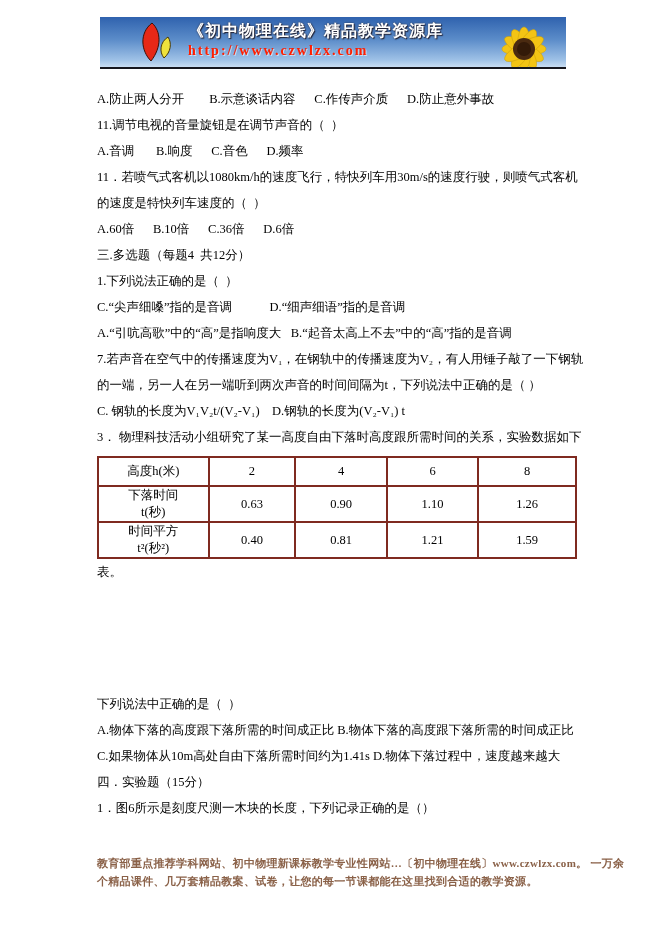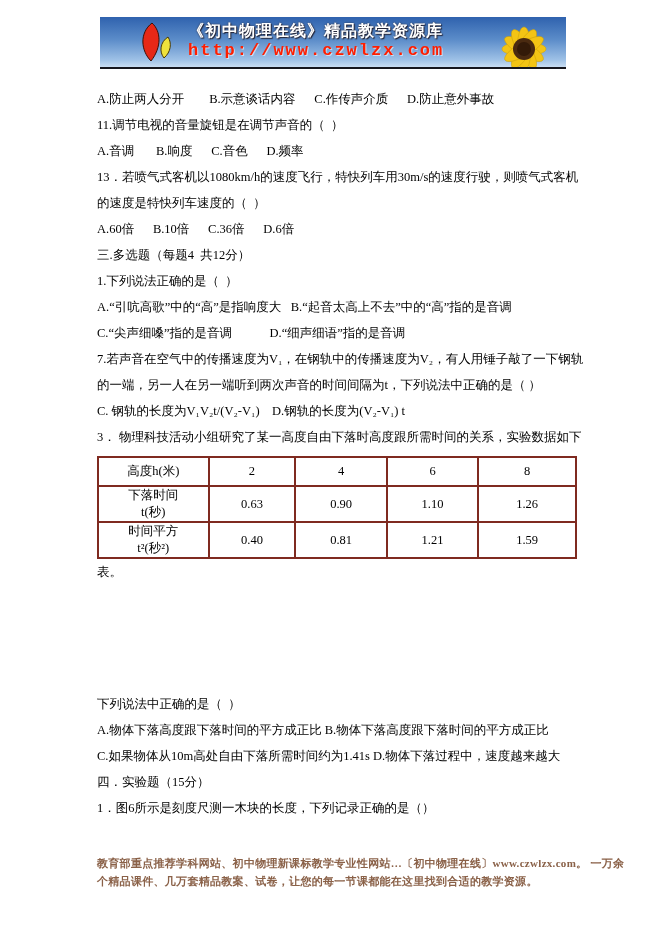--- a/index.html
+++ b/index.html
@@ -14,22 +14,22 @@
     background:linear-gradient(180deg,#2f62ae 0%,#5b8cc9 45%,#9dc0e6 85%,#c9ddf2 100%);
     border-bottom:2px solid #16161d;
   }
   .banner-logo{position:absolute;left:30px;top:4px;width:52px;height:44px;}
   .banner-textwrap{position:absolute;left:88px;top:3px;width:290px;text-align:left;}
   .banner-title{
     font-weight:bold;font-size:16px;line-height:22px;color:#ffffff;
     text-shadow:1px 1px 1px #223,0 0 2px #334;letter-spacing:1px;white-space:nowrap;
   }
   .banner-url{
-    font-family:Liberation Mono, monospace;
-    font-weight:bold;font-size:17px;line-height:18px;color:#ff1e00;
+    font-family:Liberation Serif, serif;
+    font-weight:bold;font-size:14px;line-height:18px;color:#ff1e00;
     text-shadow:1px 1px 0 rgba(255,255,255,.55);letter-spacing:2px;white-space:nowrap;
     cursor:pointer;
   }
   .banner-sunflower{position:absolute;right:6px;bottom:0px;width:78px;height:46px;}
   
   .content{position:absolute;left:97px;top:86px;width:480px;}
   .line{
     font-size:12.5px;line-height:26px;height:26px;white-space:pre;
     font-family:"Liberation Serif","DejaVu Serif",serif;
   }
@@ -80,27 +80,27 @@
       <circle r="11" fill="#4a2a10"></circle>
       <circle r="7" fill="#331a08"></circle>
     </g>
   </svg>
 </div>
 
 <div class="content">
   <div class="line">A.防止两人分开        B.示意谈话内容      C.作传声介质      D.防止意外事故</div>
   <div class="line">11.调节电视的音量旋钮是在调节声音的（  ）</div>
   <div class="line">A.音调       B.响度      C.音色      D.频率</div>
-  <div class="line">13．若喷气式客机以1080km/h的速度飞行，特快列车用30m/s的速度行驶，则喷气式客机</div>
+  <div class="line">11．若喷气式客机以1080km/h的速度飞行，特快列车用30m/s的速度行驶，则喷气式客机</div>
   <div class="line">的速度是特快列车速度的（  ）</div>
   <div class="line">A.60倍      B.10倍      C.36倍      D.6倍</div>
   <div class="line">三.多选题（每题4  共12分）</div>
   <div class="line">1.下列说法正确的是（  ）</div>
+  <div class="line">C.“尖声细嗓”指的是音调            D.“细声细语”指的是音调</div>
   <div class="line">A.“引吭高歌”中的“高”是指响度大   B.“起音太高上不去”中的“高”指的是音调</div>
-  <div class="line">C.“尖声细嗓”指的是音调            D.“细声细语”指的是音调</div>
   <div class="line">7.若声音在空气中的传播速度为V₁，在钢轨中的传播速度为V₂，有人用锤子敲了一下钢轨</div>
   <div class="line">的一端，另一人在另一端听到两次声音的时间间隔为t，下列说法中正确的是（ ）</div>
   <div class="line">C. 钢轨的长度为V₁V₂t/(V₂-V₁)    D.钢轨的长度为(V₂-V₁) t</div>
   <div class="line">3． 物理科技活动小组研究了某一高度自由下落时高度跟所需时间的关系，实验数据如下</div>
 
   <table class="datatable">
     <tbody>
       <tr>
         <td class="c-label">高度h(米)</td>
         <td class="c-v1">2</td>
@@ -123,21 +123,21 @@
         <td class="c-v4">1.59</td>
       </tr>
     </tbody>
   </table>
 
   <div class="line">表。</div>
 
   <div class="spacer-gap"></div>
 
   <div class="line">下列说法中正确的是（  ）</div>
-  <div class="line">A.物体下落高度跟下落时间的平方成正比 B.物体下落高度跟下落时间的平方成正比</div>
+  <div class="line">A.物体下落的高度跟下落所需的时间成正比 B.物体下落的高度跟下落所需的时间成正比</div>
   <div class="line">C.如果物体从10m高处自由下落所需时间约为1.41s D.物体下落过程中，速度越来越大</div>
   <div class="line">四．实验题（15分）</div>
   <div class="line">1．图6所示是刻度尺测一木块的长度，下列记录正确的是（）</div>
 </div>
 
 <div class="footer">
   <div class="fline">教育部重点推荐学科网站、初中物理新课标教学专业性网站…〔初中物理在线〕www.czwlzx.com。 一万余</div>
   <div class="fline">个精品课件、几万套精品教案、试卷，让您的每一节课都能在这里找到合适的教学资源。</div>
 </div>
 

